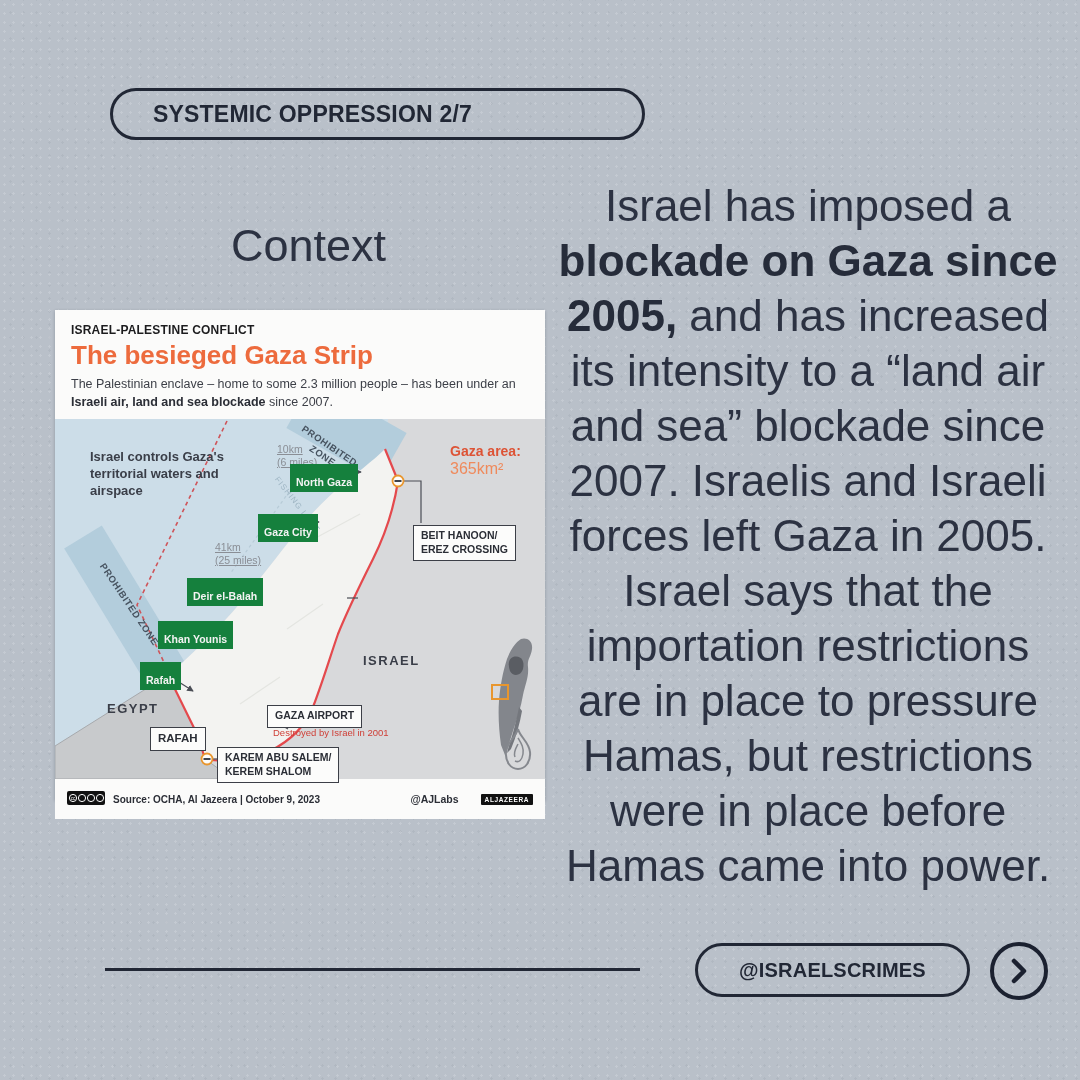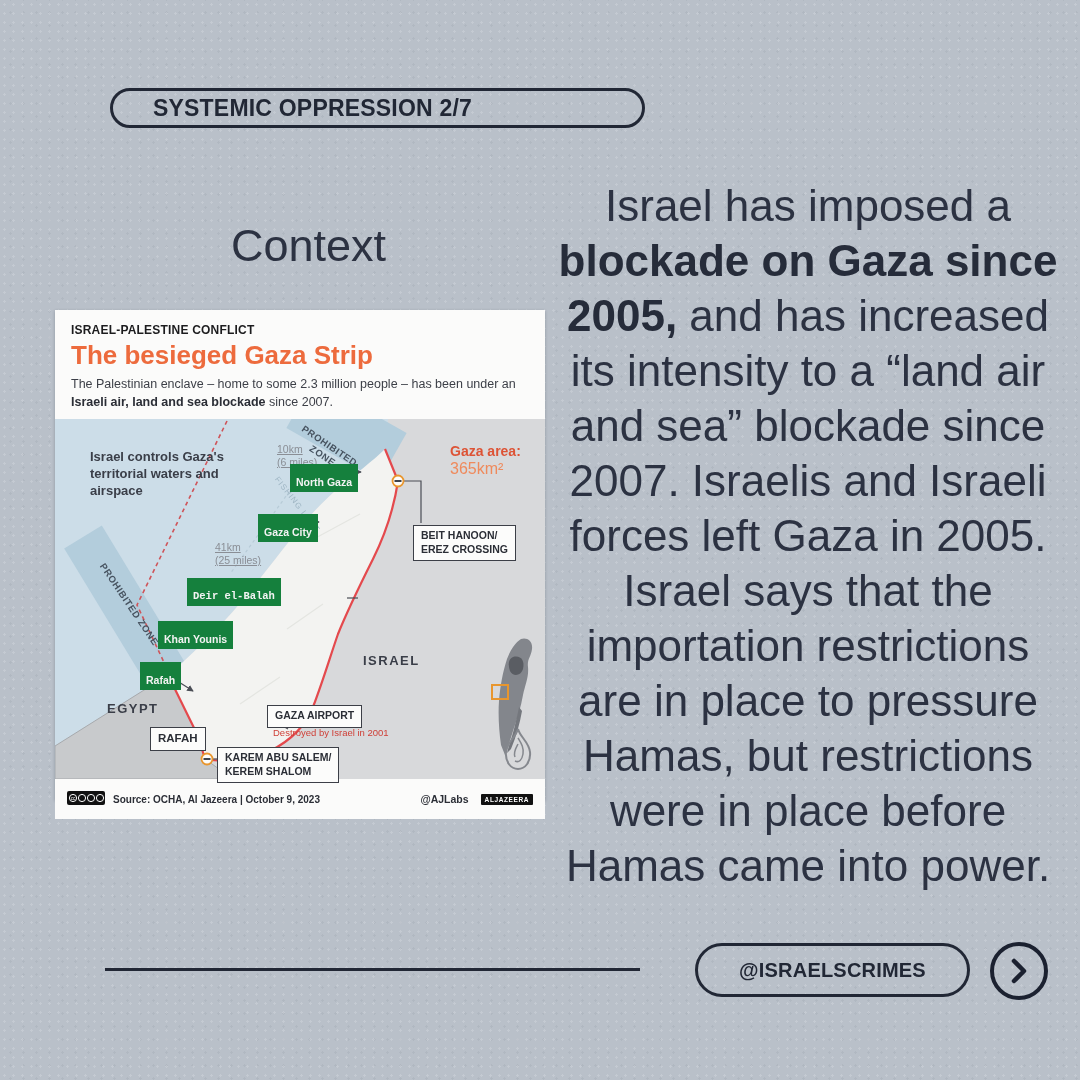--- a/index.html
+++ b/index.html
@@ -5,21 +5,21 @@
   html,body{margin:0;padding:0;}
   body{width:1080px;height:1080px;position:relative;overflow:hidden;
        font-family:"Liberation Sans",sans-serif;
        background-color:#b9c0c9;
        background-image:radial-gradient(rgba(255,255,255,.16) 1px,transparent 1.2px),
                         radial-gradient(rgba(40,50,70,.06) 1px,transparent 1.2px);
        background-size:9px 9px,13px 13px;
        background-position:0 0,4px 6px;}
   .abs{position:absolute;}
   
-  .badge{left:110px;top:88px;width:535px;height:40px;border:3px solid #212735;border-radius:26px;
+  .badge{left:110px;top:88px;width:535px;height:52px;border:3px solid #212735;border-radius:26px;
          display:flex;align-items:center;padding-left:40px;box-sizing:border-box;}
   .badge span{font-weight:700;font-size:23px;letter-spacing:.2px;color:#212735;}
   
   .context{left:166px;top:220px;width:285px;text-align:center;font-size:45px;color:#2c3242;}
   
   .card{left:55px;top:310px;width:490px;height:490px;background:#fbfbfa;box-shadow:0 1px 3px rgba(20,25,40,.25);}
   .card-header{padding:13px 16px 0 16px;}
   .kicker{font-size:12px;font-weight:700;color:#1c1c1e;letter-spacing:.2px;}
   .gtitle{font-size:26px;font-weight:700;color:#ed6b3d;margin-top:3px;}
   .gsub{font-size:12.5px;line-height:1.4;color:#3c3f47;margin-top:5px;width:462px;}
@@ -34,21 +34,21 @@
   .note{font-weight:700;font-size:13px;line-height:1.3;color:#3a3e48;}
   .rot{transform-origin:left top;white-space:nowrap;}
   .dist{color:#8a8e95;font-size:10.5px;line-height:1.25;text-align:left;text-decoration:underline;}
   .country{font-weight:700;font-size:13px;letter-spacing:1.5px;color:#3a3e48;}
   .area-label{font-weight:700;font-size:14px;color:#dd5335;}
   .area-value{font-size:16px;color:#ef8a5c;margin-top:1px;}
   .airport-note{position:absolute;color:#cf4038;font-size:9.5px;white-space:nowrap;}
   .card-footer{position:relative;height:40px;background:#fbfbfa;display:flex;align-items:center;
                padding:0 12px;box-sizing:border-box;}
   .src{font-size:10px;font-weight:600;color:#2b2e36;margin-left:8px;}
-  .footer-right{margin-left:auto;display:flex;align-items:flex-end;gap:12px;}
+  .footer-right{margin-left:auto;display:flex;align-items:flex-end;gap:22px;}
   .ajlabs{font-size:10.5px;font-weight:700;color:#2b2e36;}
   .brandchip{background:#111;color:#fff;font-size:6.5px;font-weight:700;letter-spacing:.6px;
              padding:2px 4px;border-radius:1px;}
   .aj-mark{position:absolute;right:10px;bottom:24px;z-index:3;}
   
   .body-text{left:552px;top:178px;width:512px;text-align:center;font-size:44px;line-height:55px;color:#2c3242;}
   .body-text b{font-weight:700;color:#262c3a;}
   
   .rule{left:105px;top:968px;width:535px;height:3px;background:#212735;}
   .pill{left:695px;top:943px;width:275px;height:54px;border:3px solid #212735;border-radius:28px;
@@ -147,21 +147,21 @@
         <div>(25 miles)</div>
       </div>
 
       <div style="position:absolute;left:395px;top:24px;width:95px;">
         <div class="area-label">Gaza area:</div>
         <div class="area-value">365km²</div>
       </div>
 
       <div class="chip" style="left:235px;top:45px;">North Gaza</div>
       <div class="chip" style="left:203px;top:95px;">Gaza City</div>
-      <div class="chip" style="left:132px;top:159px;font-family:Liberation Mono, monospace;">Deir el-Balah</div>
+      <div class="chip" style="left:132px;top:159px;">Deir el-Balah</div>
       <div class="chip" style="left:103px;top:202px;">Khan Younis</div>
       <div class="chip" style="left:85px;top:243px;">Rafah</div>
 
       <div class="maplabel country" style="left:52px;top:282px;">EGYPT</div>
       <div class="maplabel country" style="left:308px;top:234px;">ISRAEL</div>
 
 
       <div class="wbox" style="left:358px;top:106px;">
         <div>BEIT HANOON/</div>
         <div>EREZ CROSSING</div>

